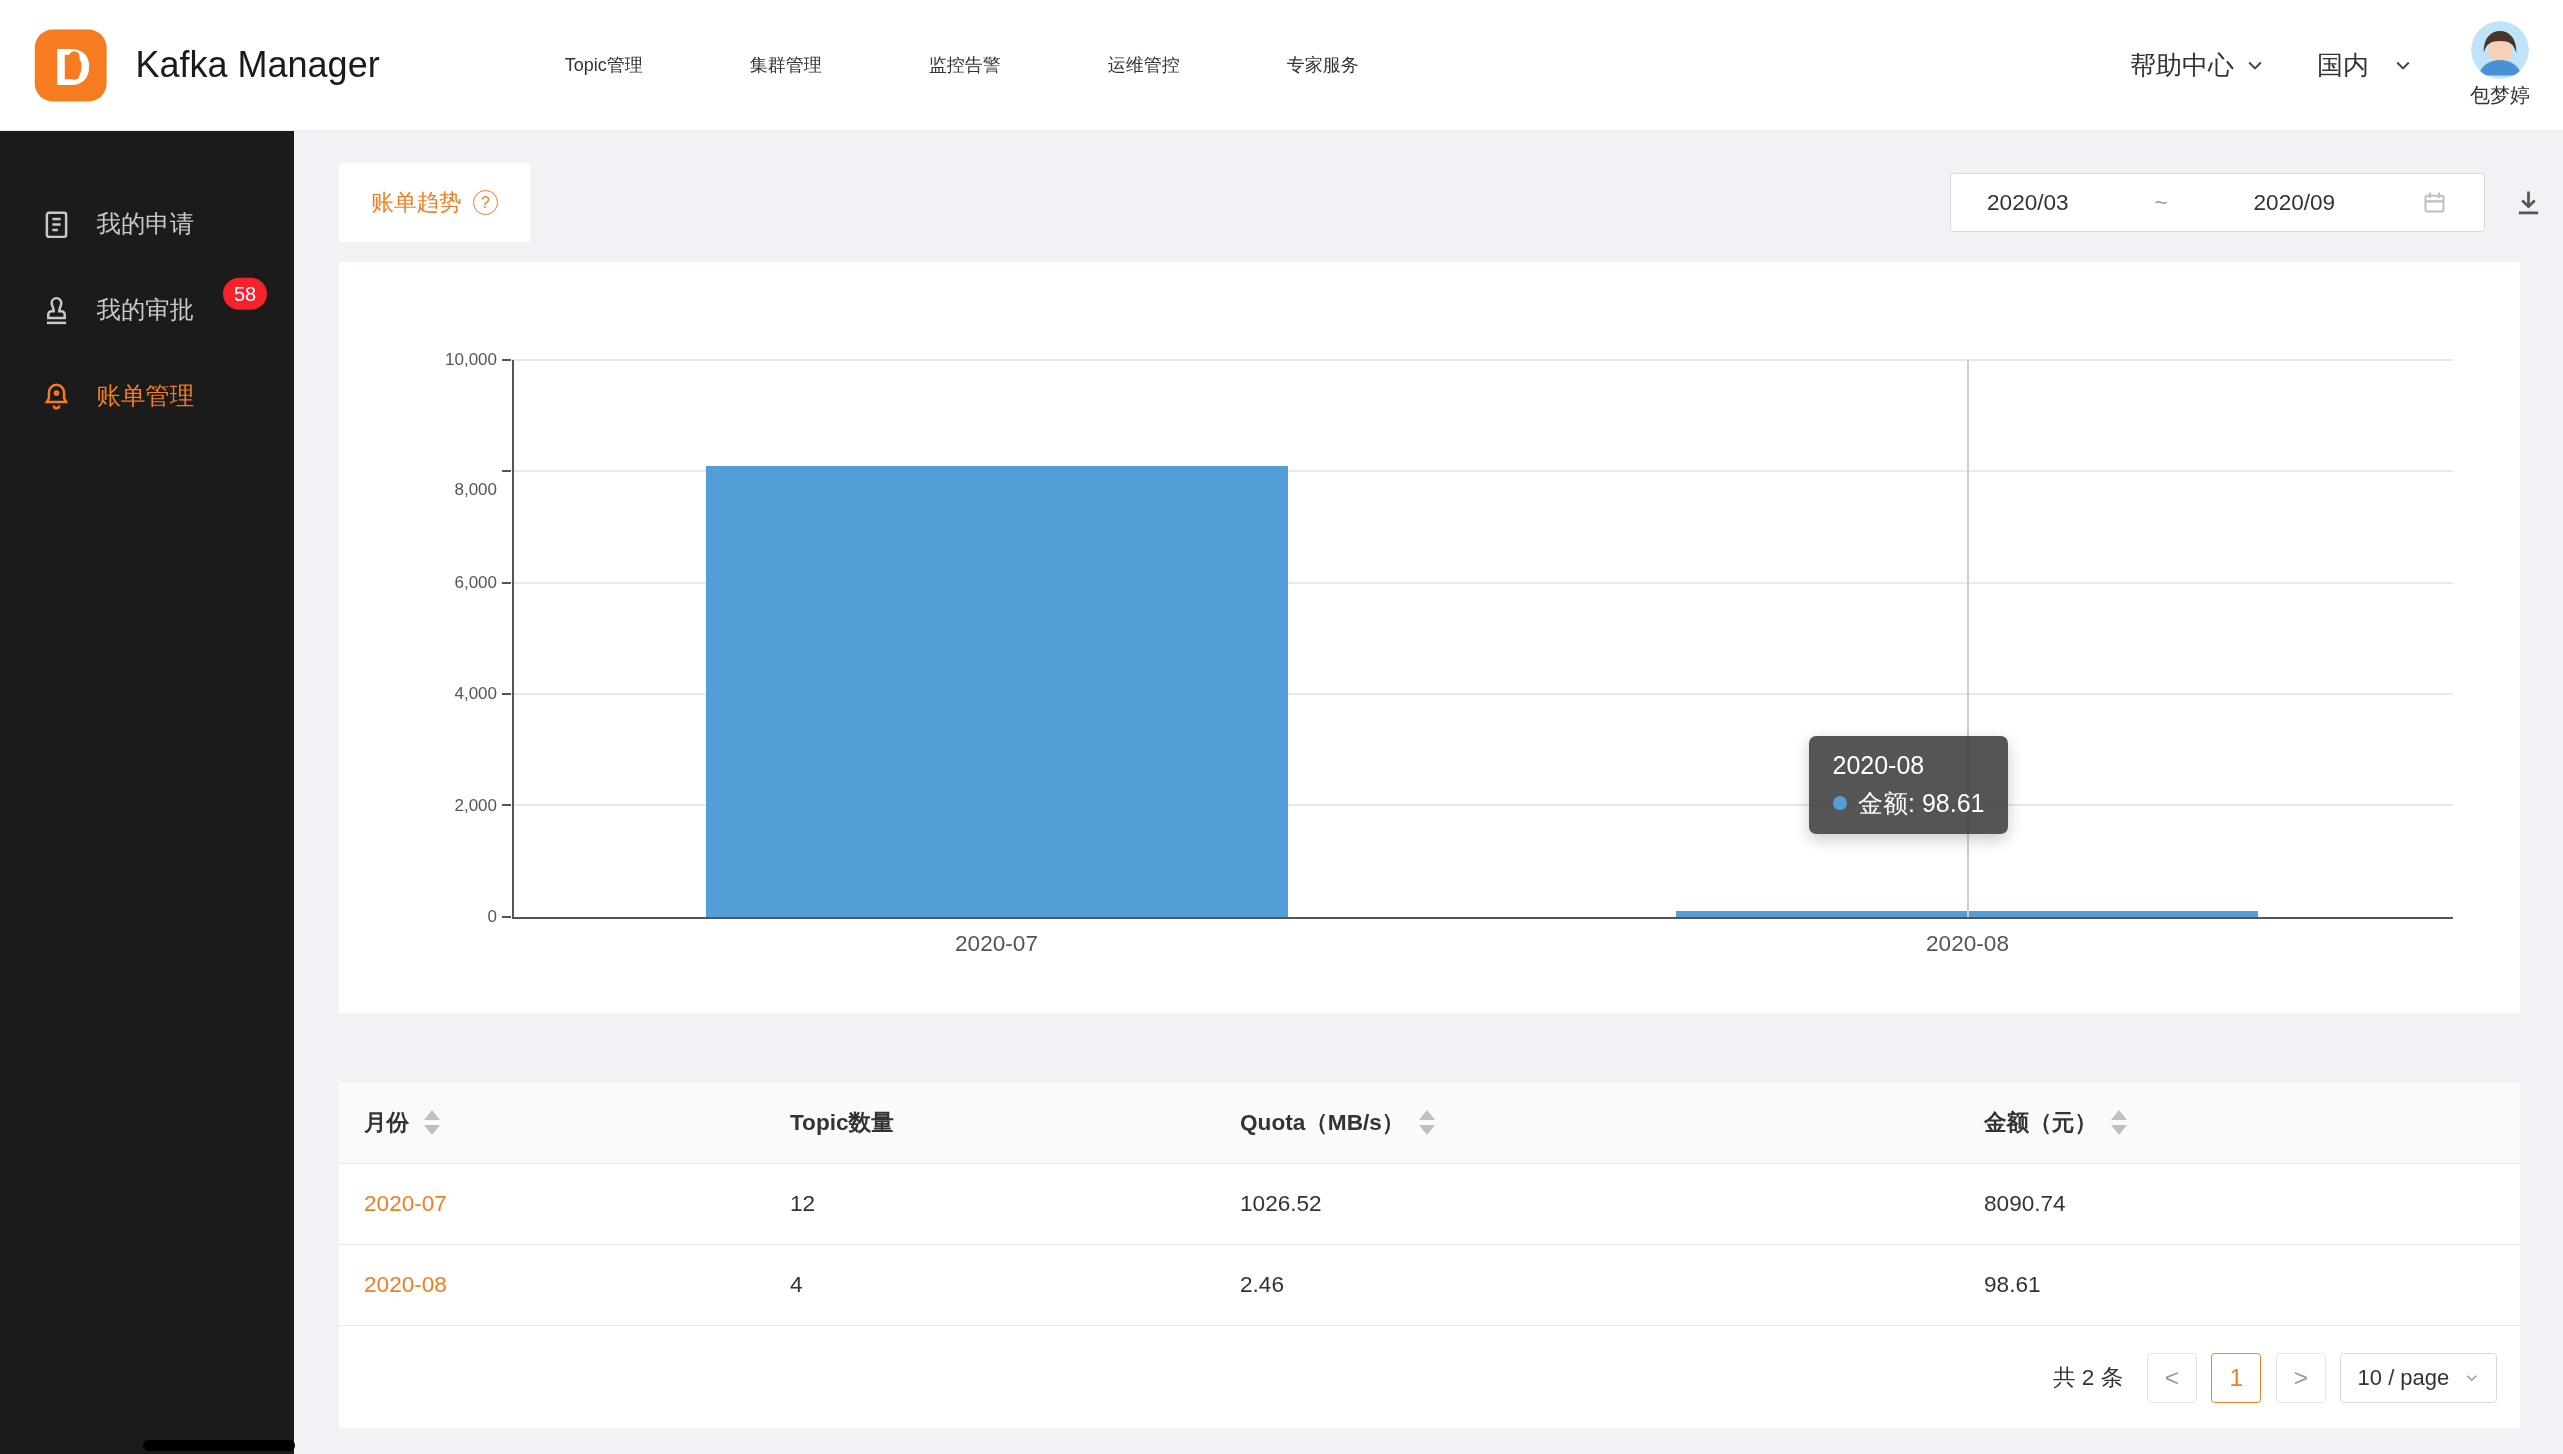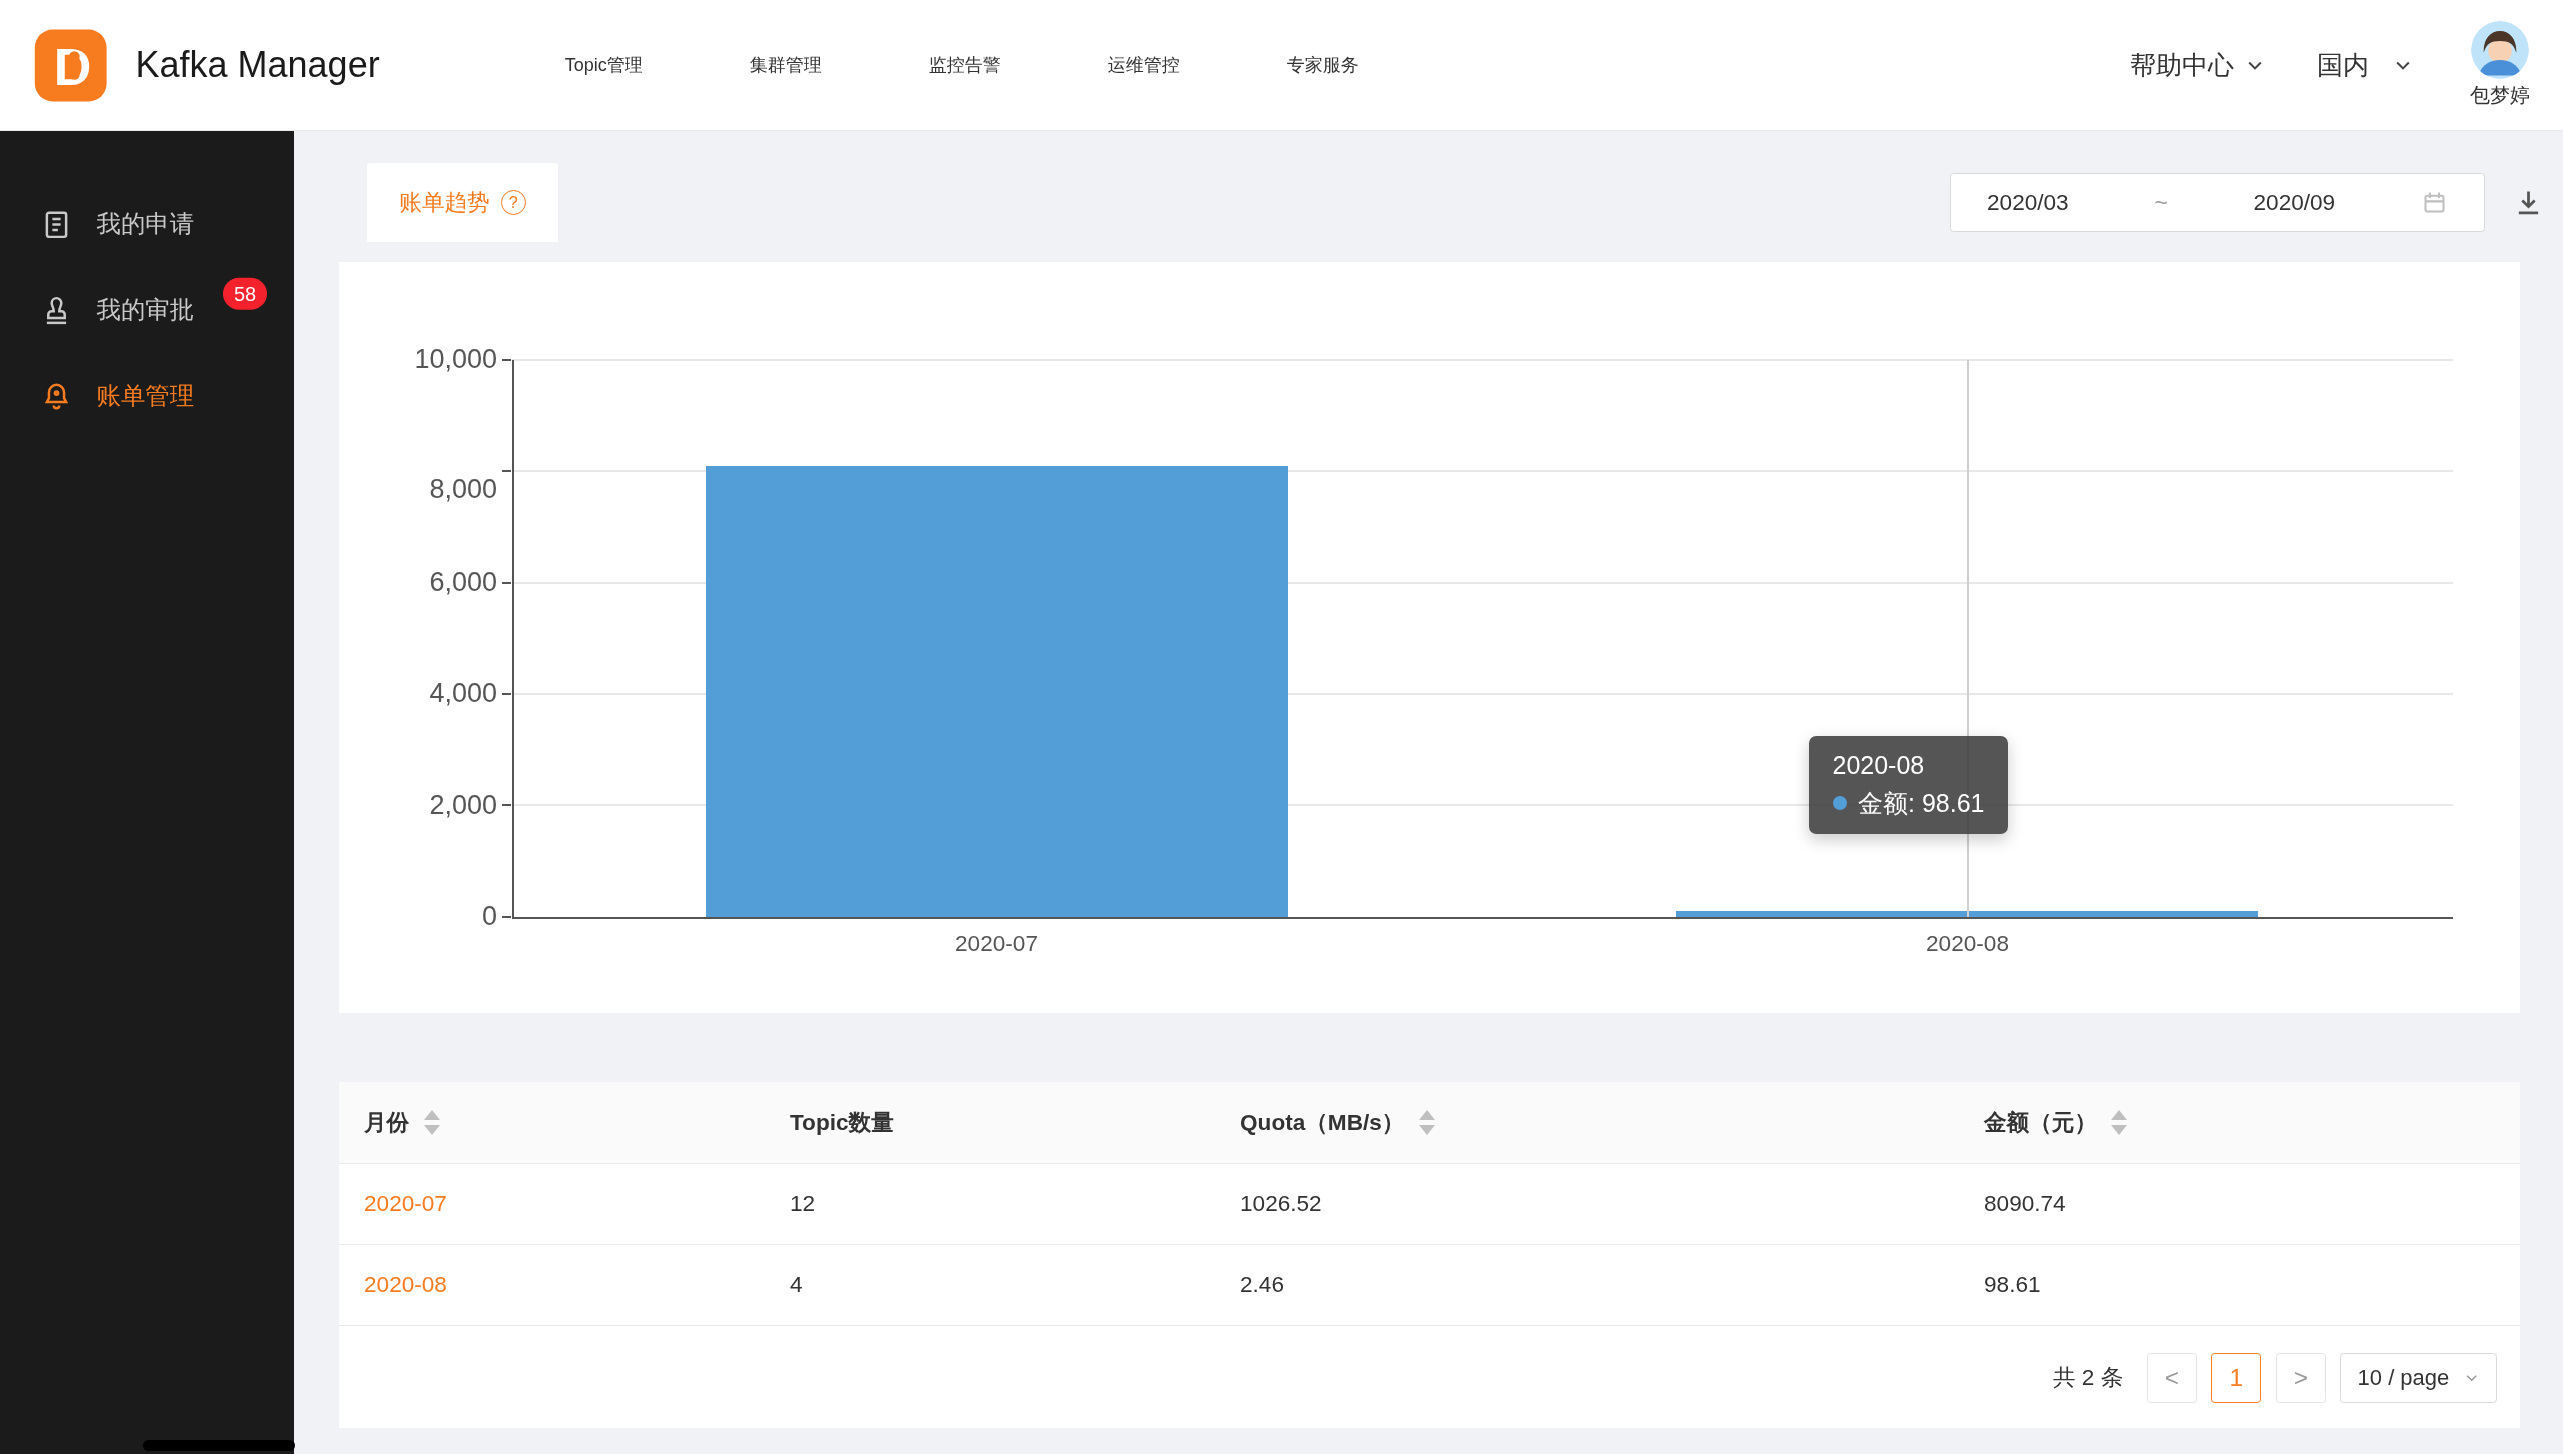--- a/index.html
+++ b/index.html
@@ -29,38 +29,38 @@
     color:#c9c9c9;font-size:24.4px;cursor:pointer;white-space:nowrap;}
   .side-item.active{color:#F77B1F;}
   .side-icon svg{width:33px;height:33px;display:block;}
   .badge{background:#F5222D;color:#fff;font-size:20px;line-height:1;border-radius:902px;
     padding:6.3px 11px;margin-left:5.4px;transform:translateY(-16.3px);display:inline-block;}
   .h-thumb{position:absolute;left:143px;bottom:2.7px;width:152px;height:11.7px;background:#000;border-radius:6.3px;}
 
   
   .toolbar{position:absolute;left:339px;top:163px;width:2206px;height:79px;display:flex;align-items:center;}
   .tab{width:191px;height:79px;background:#fff;border-radius:3.6px 3.6px 0 0;display:flex;
-    align-items:center;justify-content:center;gap:11px;color:#F77B1F;font-size:22.6px;cursor:pointer;margin-left:28px;}
+    align-items:center;justify-content:center;gap:11px;color:#F77B1F;font-size:22.6px;cursor:pointer;}
   .help-circle{width:25px;height:25px;border:1.8px solid #F77B1F;border-radius:50%;font-size:16.3px;
     display:flex;align-items:center;justify-content:center;color:#F77B1F;}
   .toolbar-right{margin-left:auto;display:flex;align-items:center;}
   .date-range{width:535px;height:59px;background:#fff;border:0.9px solid #d9d9d9;border-radius:3.6px;
     display:flex;align-items:center;justify-content:space-between;padding:0 36px;font-size:22.6px;color:#333;cursor:pointer;}
   .date-sep{color:#999;}
   .cal-icon svg{width:27px;height:27px;display:block;}
   .download-btn{margin-left:27px;cursor:pointer;}
   .download-btn svg{width:33px;height:33px;display:block;}
 
   
   .chart-card{position:absolute;left:339px;top:262px;width:2181px;height:751px;background:#fff;}
   .chart{position:absolute;left:0;top:0;right:0;bottom:0;}
   .chart > div{position:absolute;}
   .gridline{height:1.8px;background:#e8e8e8;}
   .ytickmark{width:9px;height:1.8px;background:#555;}
-  .ylabel{text-align:right;font-size:27px;color:#555;line-height:29px;}
+  .ylabel{text-align:right;font-size:17px;color:#555;line-height:29px;}
   .yaxis{width:1.8px;background:#555;}
   .xaxis{height:1.8px;background:#555;}
   .xlabel{text-align:center;font-size:22.6px;color:#555;}
   .crosshair{width:1.8px;background:#cfcfcf;}
   .chart-tooltip{position:absolute;background:rgba(55,55,55,.85);color:#fff;border-radius:7.2px;
     padding:14.5px 23.5px;font-size:25px;z-index:5;box-shadow:0 5.4px 16.3px rgba(0,0,0,.2);white-space:nowrap;}
   .tip-title{margin-bottom:7.2px;}
   .tip-row{display:flex;align-items:center;}
   .tip-dot{display:inline-block;width:14.5px;height:14.5px;border-radius:50%;background:#549ED7;margin-right:11px;}
 

